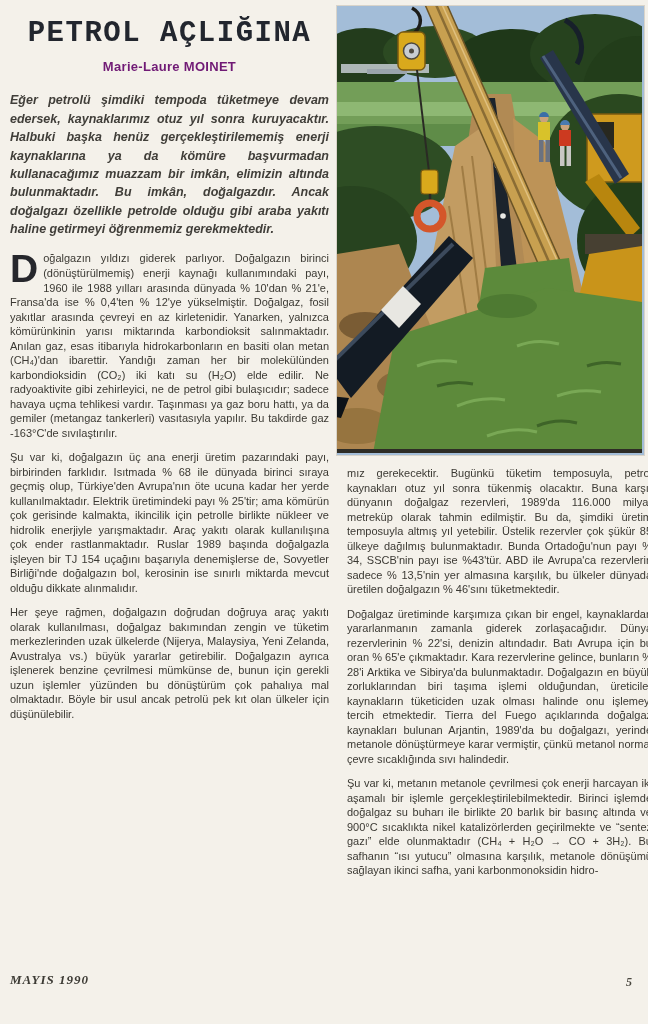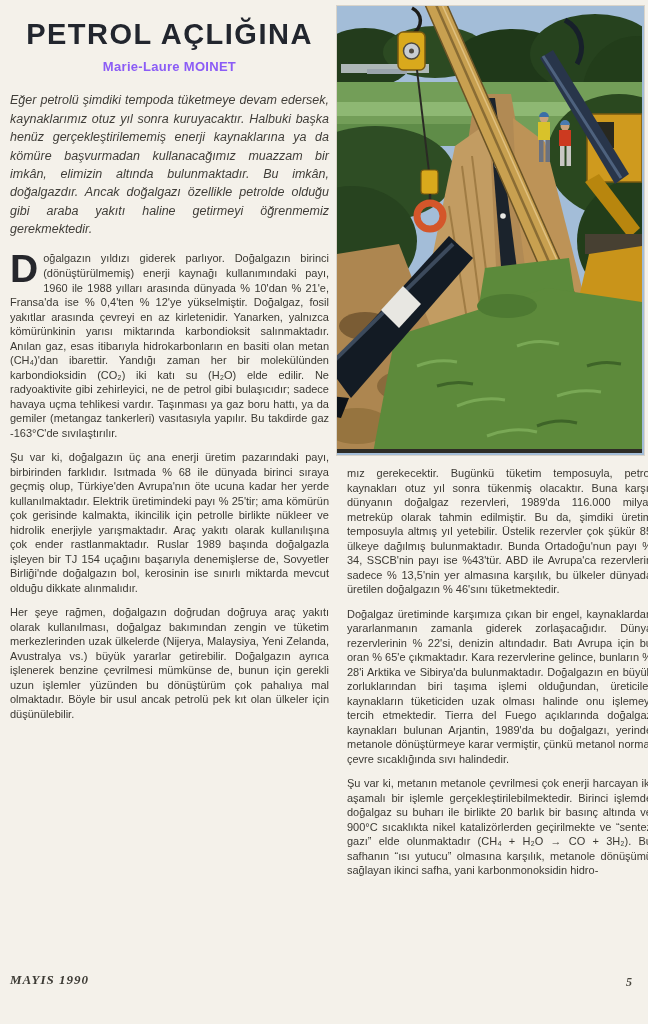--- a/index.html
+++ b/index.html
@@ -5,30 +5,30 @@
   html,body { margin:0; padding:0; background:#888; }
   .page {
     position:relative; width:648px; height:1024px; margin:0 auto;
     background:#f4f1ea; overflow:hidden;
     font-family:"Liberation Sans", sans-serif; color:#38362f;
   }
   
   .col-left { position:absolute; left:10px; top:12px; width:319px; }
   .title { margin:6px 0 0; text-align:center; }
   .title .t1 {
-    display:block; font-family:Liberation Sans, sans-serif; font-weight:bold;
+    display:block; font-family:Liberation Mono, monospace; font-weight:bold;
     font-size:29px; line-height:1.12; letter-spacing:1.5px; color:#22262e;
   }
   .title .t2 {
     display:block; font-family:"DejaVu Serif", serif; font-weight:bold;
     font-size:46px; line-height:1.05; letter-spacing:2px; color:#d63a1c; margin-top:3px;
   }
-  .byline { text-align:center; font-weight:bold; font-size:13px; color:#8b5cf6; margin-top:9px; letter-spacing:0.3px; }
+  .byline { text-align:center; font-weight:bold; font-size:13px; color:#701a75; margin-top:9px; letter-spacing:0.3px; }
   .intro {
-    font-style:italic; font-weight:normal; font-size:12.5px; line-height:1.47;
+    font-style:italic; font-weight:bold; font-size:12.5px; line-height:1.47;
     text-align:justify; margin:17px 0 13px; color:#403e39;
   }
   .body-p {
     font-size:11px; line-height:1.32; text-align:justify;
     margin:0 0 10px; color:#3b3933;
   }
   .dropcap {
     float:left; font-weight:bold; font-size:39px; line-height:0.82;
     padding:2px 5px 0 0; color:#26272c;
   }

